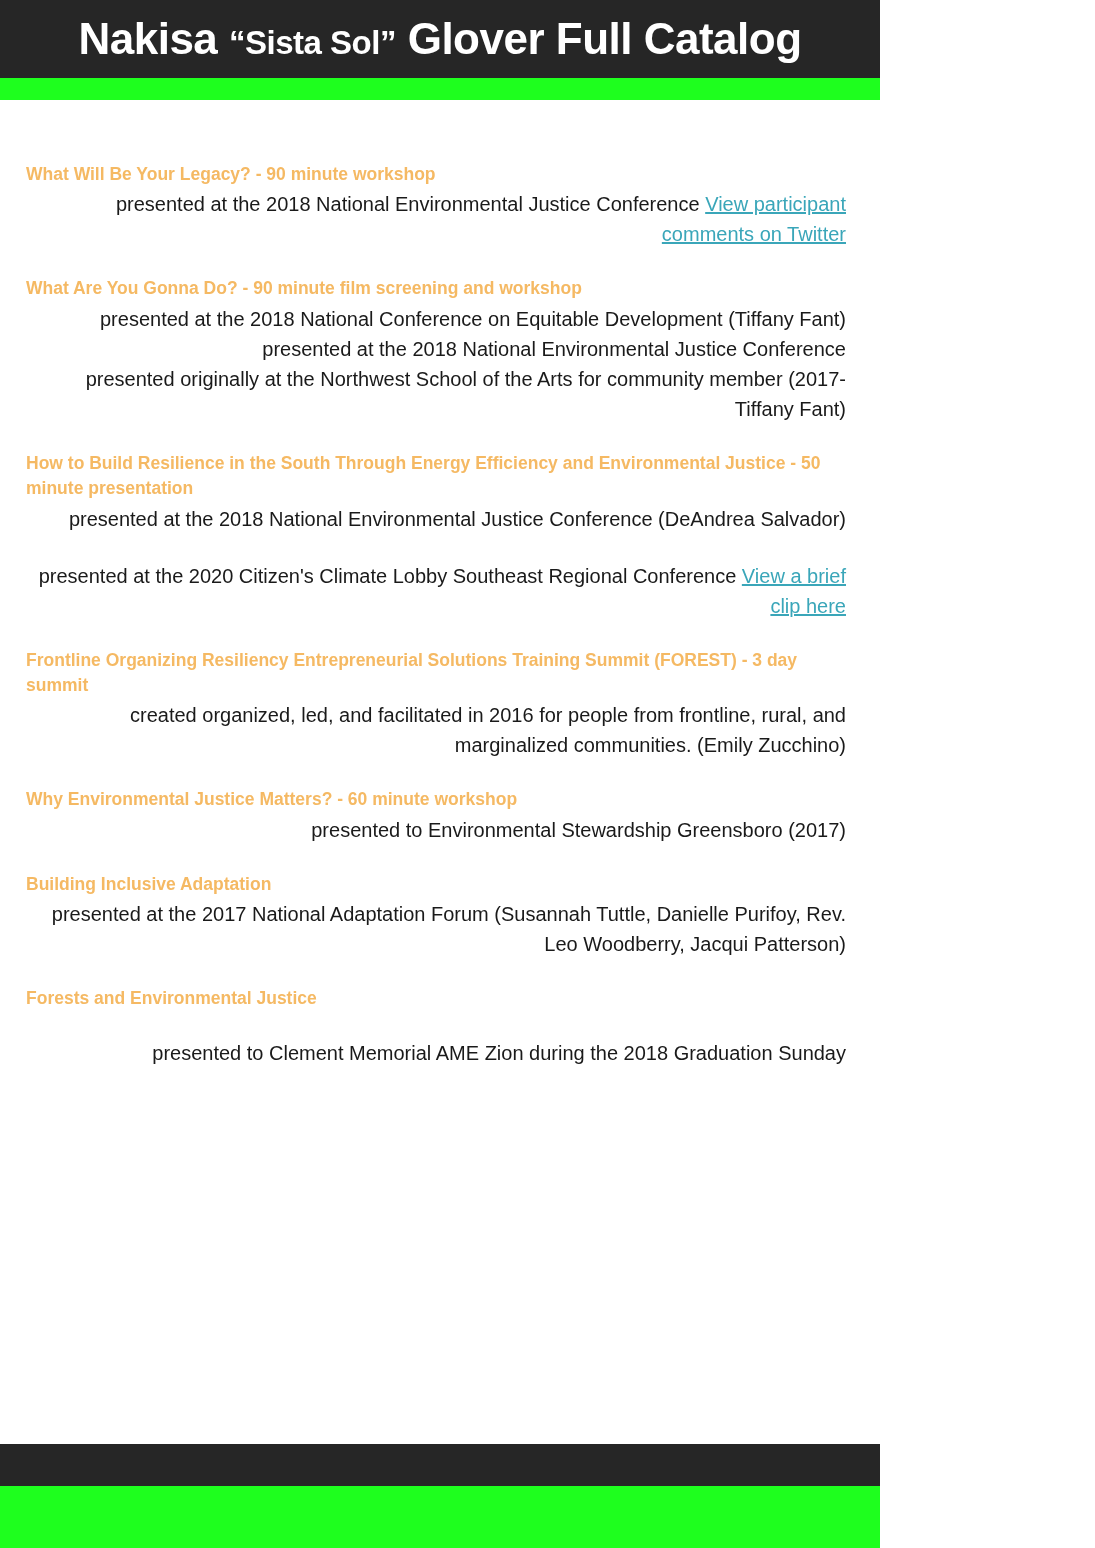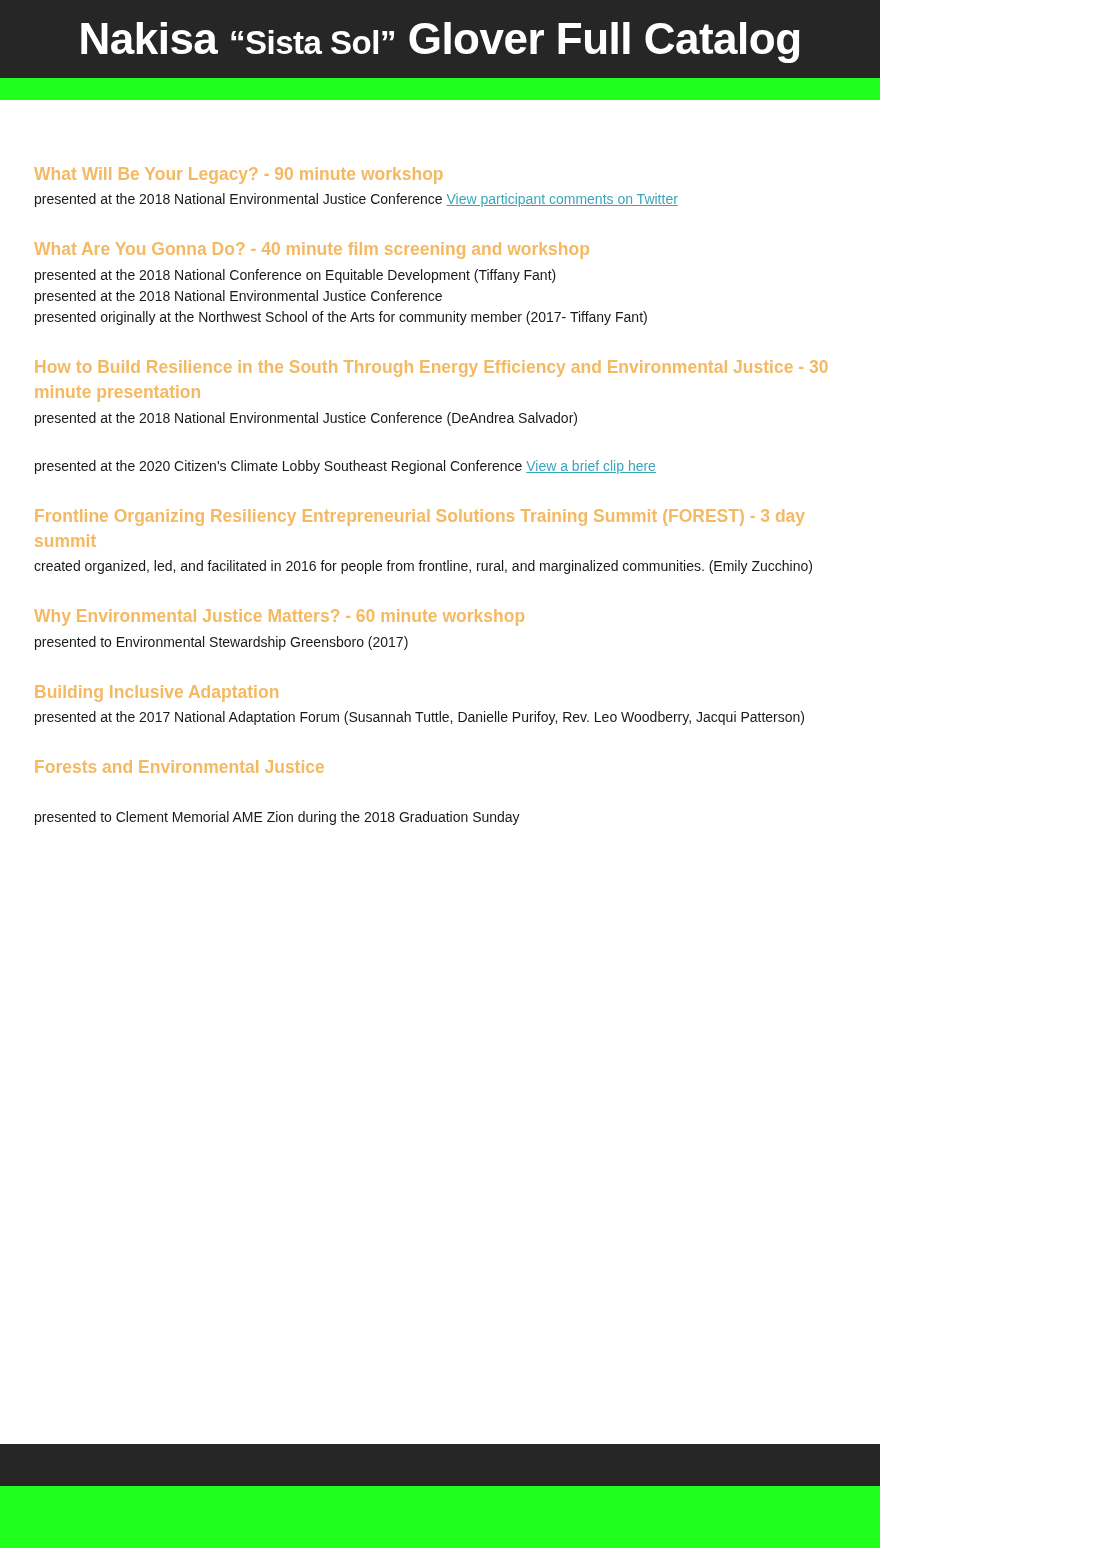--- a/index.html
+++ b/index.html
@@ -43,40 +43,41 @@
     font-size: 33px;
     font-weight: bold;
   }
   .green-bar {
     background: #1eff1e;
     height: 22px;
   }
   
   .content {
     flex: 1 0 auto;
-    padding: 62px 34px 0 34px;
+    padding: 62px 34px 0 26px;
     box-sizing: border-box;
   }
   .entry {
     margin-bottom: 27px;
   }
   .entry-title {
     color: #f5b963;
     font-size: 17.5px;
     font-weight: bold;
     line-height: 1.45;
     margin: 0 0 2px 0;
     max-width: 1000px;
   }
   .entry-line {
     color: #1a1a1a;
-    font-size: 14px;
+    font-size: 20px;
     line-height: 1.5;
     margin: 0;
     max-width: 1000px;
+    text-align: right;
   }
   .inline-link {
     color: #3aa6b9;
     text-decoration: underline;
     cursor: pointer;
   }
   
   .footer-dark {
     background: #262626;
     height: 42px;
@@ -102,27 +103,27 @@
 
   <div class="green-bar"></div>
 
   <main class="content">
 
   <div class="entry">
         <div class="entry-title">What Will Be Your Legacy? - 90 minute workshop</div>
         <div class="entry-line"><span>presented at the 2018 National Environmental Justice Conference </span><a class="inline-link" href="#">View participant comments on Twitter</a></div>
       </div>
       <div class="entry">
-        <div class="entry-title">What Are You Gonna Do? - 40 minute film screening and workshop</div>
+        <div class="entry-title">What Are You Gonna Do? - 90 minute film screening and workshop</div>
         <div class="entry-line"><span>presented at the 2018 National Conference on Equitable Development (Tiffany Fant)</span></div>
         <div class="entry-line"><span>presented at the 2018 National Environmental Justice Conference</span></div>
         <div class="entry-line"><span>presented originally at the Northwest School of the Arts for community member (2017- Tiffany Fant)</span></div>
       </div>
       <div class="entry">
-        <div class="entry-title">How to Build Resilience in the South Through Energy Efficiency and Environmental Justice - 30 minute presentation</div>
+        <div class="entry-title">How to Build Resilience in the South Through Energy Efficiency and Environmental Justice - 50 minute presentation</div>
         <div class="entry-line"><span>presented at the 2018 National Environmental Justice Conference (DeAndrea Salvador)</span></div>
       </div>
       <div class="entry">
         <div class="entry-line"><span>presented at the 2020 Citizen's Climate Lobby Southeast Regional Conference </span><a class="inline-link" href="#">View a brief clip here</a></div>
       </div>
       <div class="entry">
         <div class="entry-title">Frontline Organizing Resiliency Entrepreneurial Solutions Training Summit (FOREST) - 3 day summit</div>
         <div class="entry-line"><span>created organized, led, and facilitated in 2016 for people from frontline, rural, and marginalized communities. (Emily Zucchino)</span></div>
       </div>
       <div class="entry">

